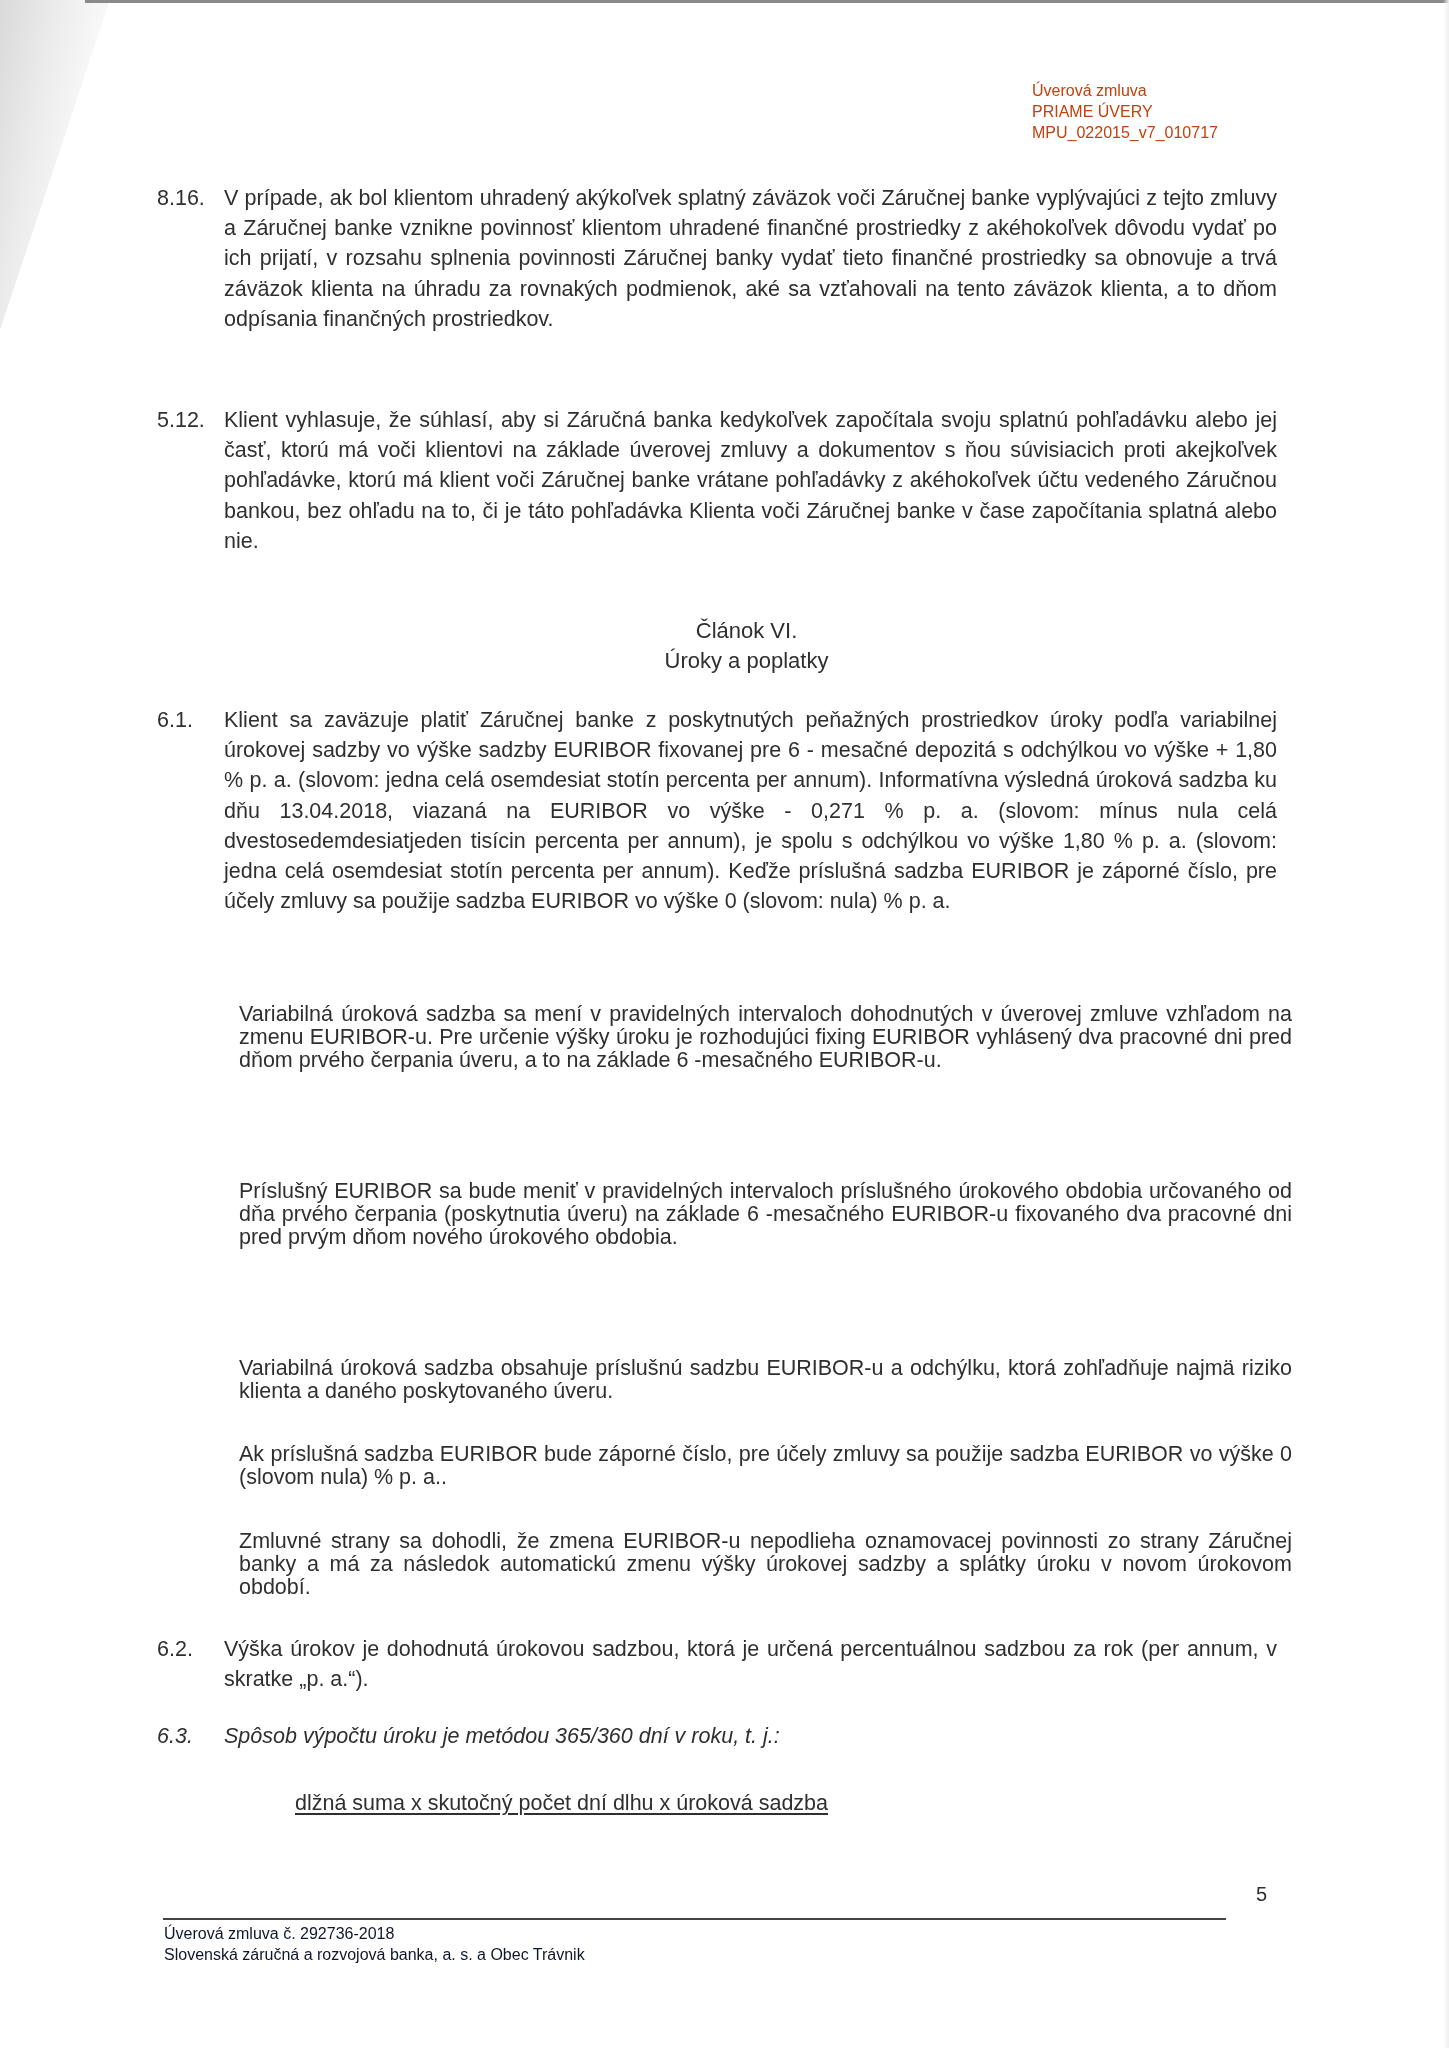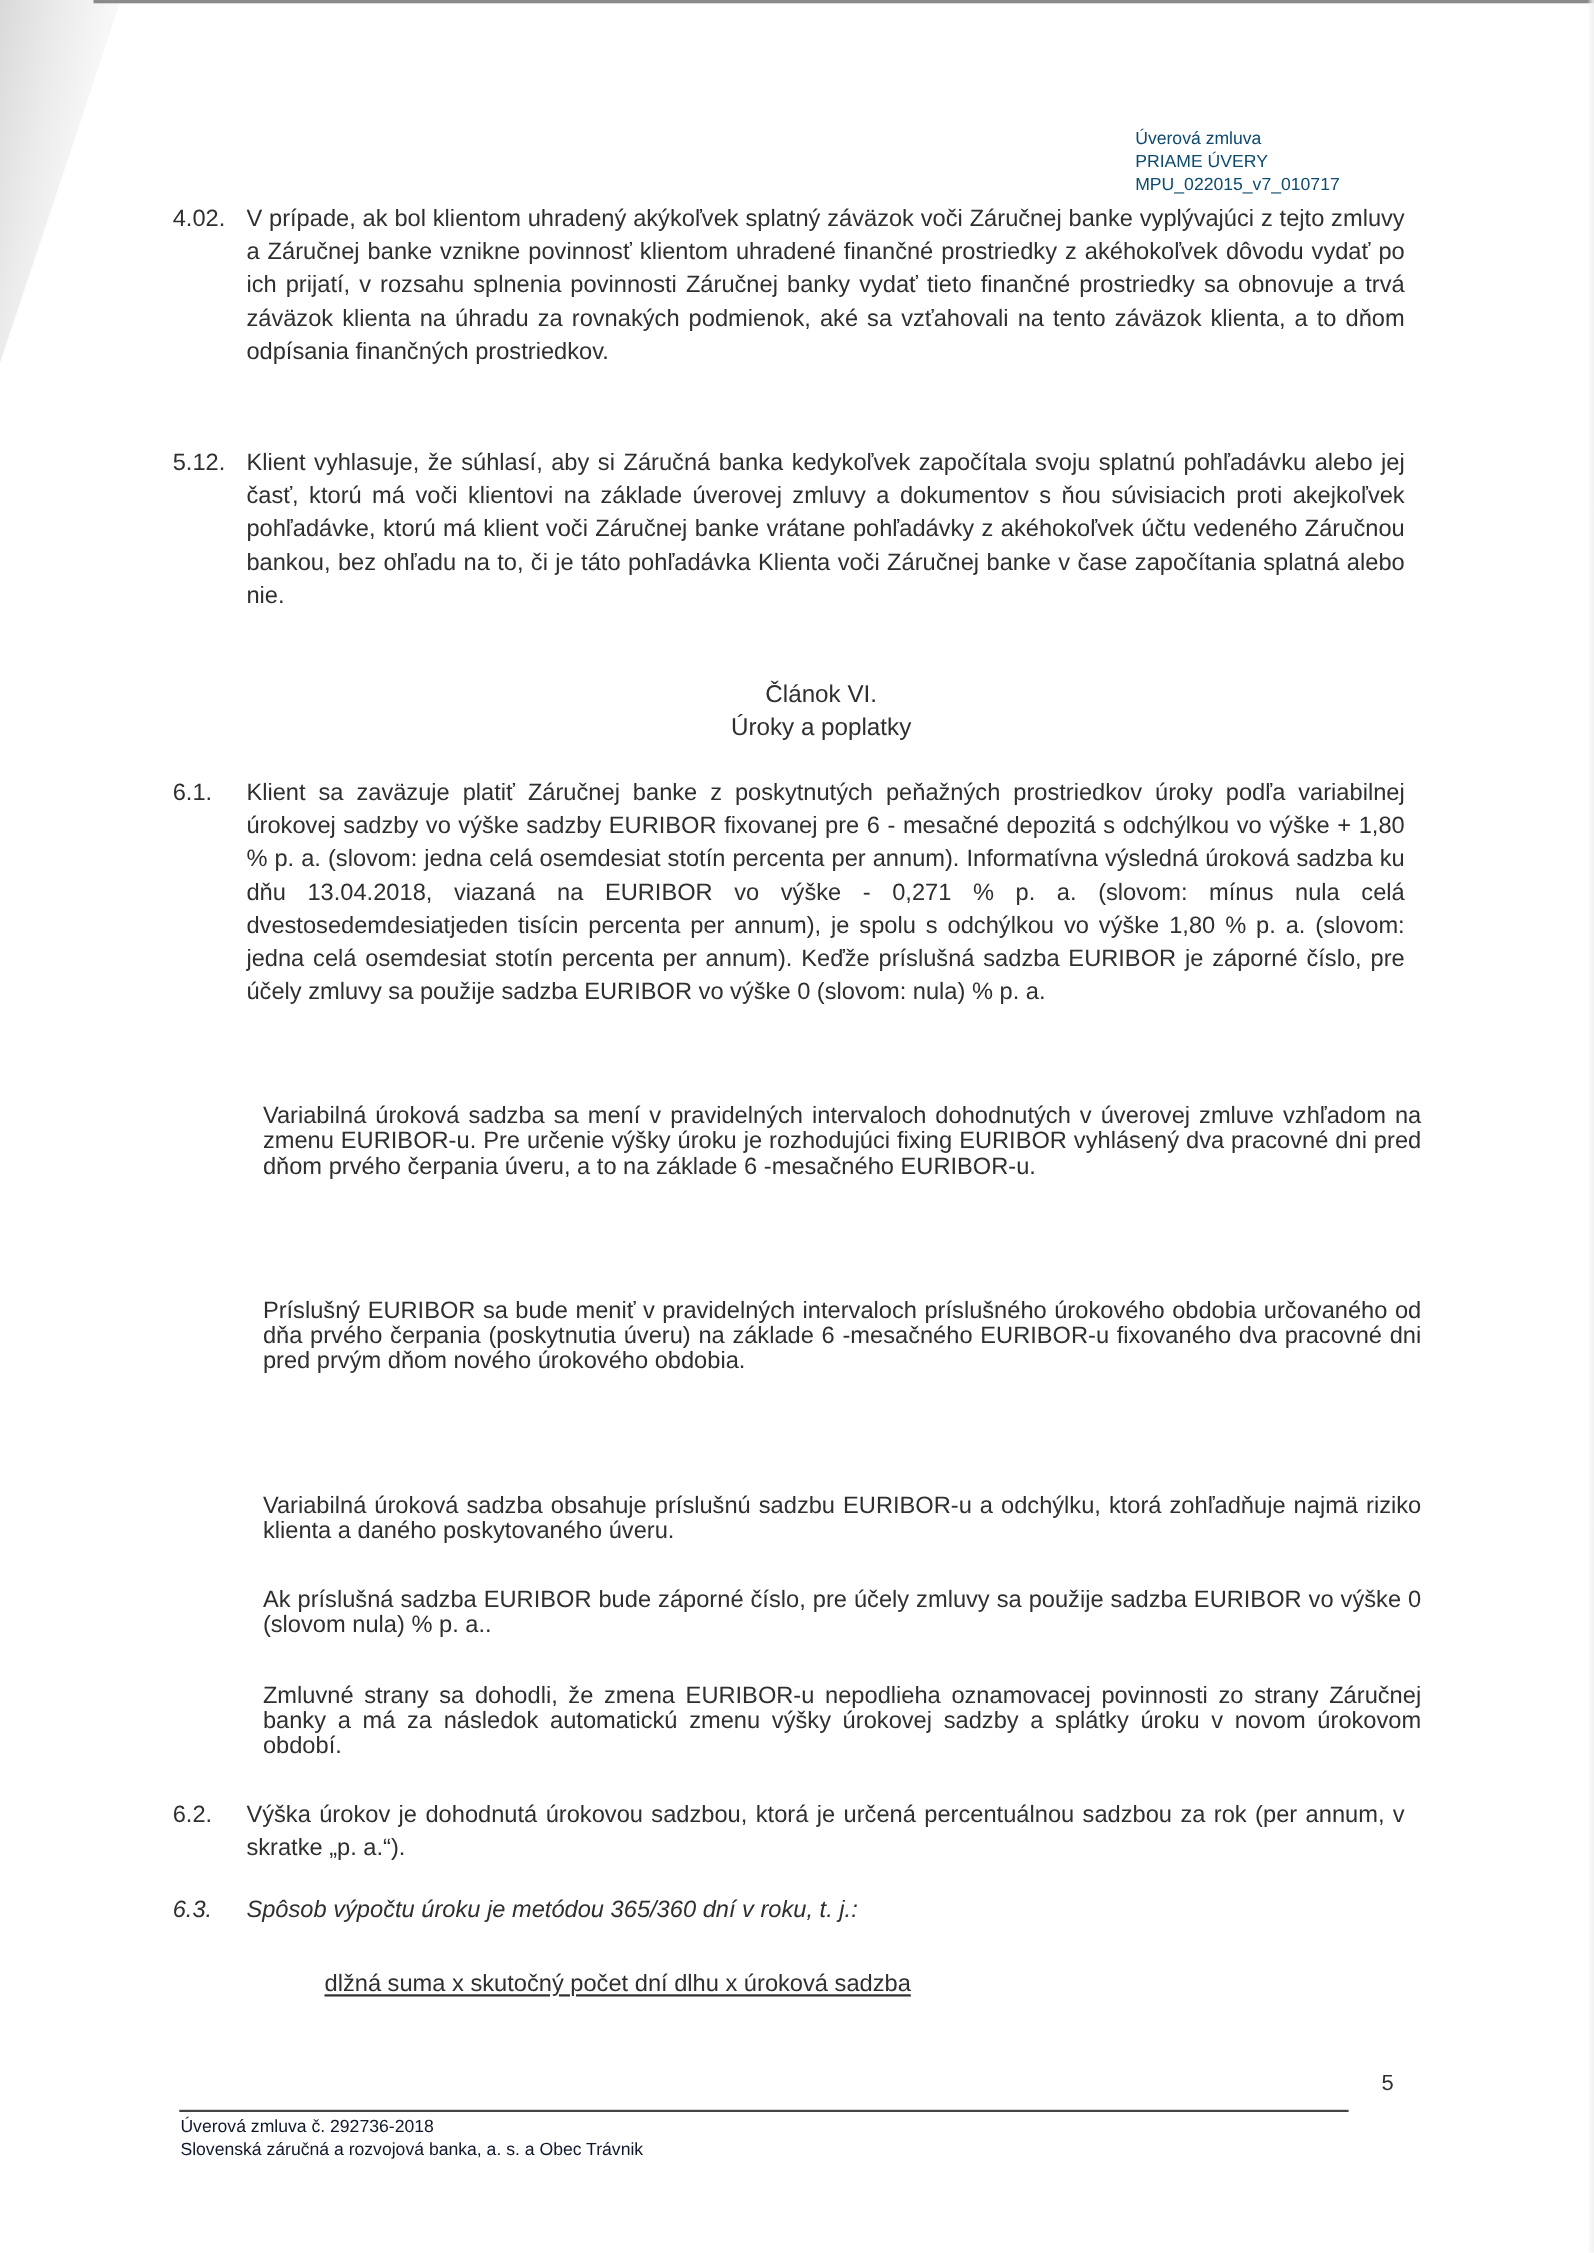--- a/index.html
+++ b/index.html
@@ -17,21 +17,21 @@
   .scan-topline {
     position: absolute; left: 85px; top: 0; width: 1364px; height: 3px;
     background: #8a8a8a;
   }
   .scan-rightedge {
     position: absolute; right: 0; top: 0; width: 6px; height: 2048px;
     background: linear-gradient(90deg, rgba(255,255,255,0), #f0f0f0);
   }
   .header-block {
     position: absolute; left: 1032px; top: 80px;
-    font-size: 16px; line-height: 21px; color: #0c4a6e; margin-top: 36px;
+    font-size: 16px; line-height: 21px; color: #c2410c;
   }
   .para {
     position: absolute; left: 157px; width: 1120px;
     font-size: 21.5px; line-height: 30.2px;
     text-align: justify;
   }
   .para .num { position: absolute; left: 0; top: 0; }
   .para .txt { margin-left: 67px; display: block; }
   .plain {
     position: absolute; left: 239px; width: 1053px;
@@ -65,21 +65,21 @@
 <div class="scan-topline"></div>
 <div class="scan-rightedge"></div>
 
 <div class="header-block">
   <div>Úverová zmluva</div>
   <div>PRIAME ÚVERY</div>
   <div>MPU_022015_v7_010717</div>
 </div>
 
 <div class="para" style="top:183px;">
-  <span class="num">4.02.</span>
+  <span class="num">8.16.</span>
   <span class="txt">V prípade, ak bol klientom uhradený akýkoľvek splatný záväzok voči Záručnej banke vyplývajúci z tejto zmluvy a Záručnej banke vznikne povinnosť klientom uhradené finančné prostriedky z akéhokoľvek dôvodu vydať po ich prijatí, v rozsahu splnenia povinnosti Záručnej banky vydať tieto finančné prostriedky sa obnovuje a trvá záväzok klienta na úhradu za rovnakých podmienok, aké sa vzťahovali na tento záväzok klienta, a to dňom odpísania finančných prostriedkov.</span>
 </div>
 
 <div class="para" style="top:405px;">
   <span class="num">5.12.</span>
   <span class="txt">Klient vyhlasuje, že súhlasí, aby si Záručná banka kedykoľvek započítala svoju splatnú pohľadávku alebo jej časť, ktorú má voči klientovi na základe úverovej zmluvy a dokumentov s ňou súvisiacich proti akejkoľvek pohľadávke, ktorú má klient voči Záručnej banke vrátane pohľadávky z akéhokoľvek účtu vedeného Záručnou bankou, bez ohľadu na to, či je táto pohľadávka Klienta voči Záručnej banke v čase započítania splatná alebo nie.</span>
 </div>
 
 <div class="article" style="top:616px;">
   <div>Článok VI.</div>

